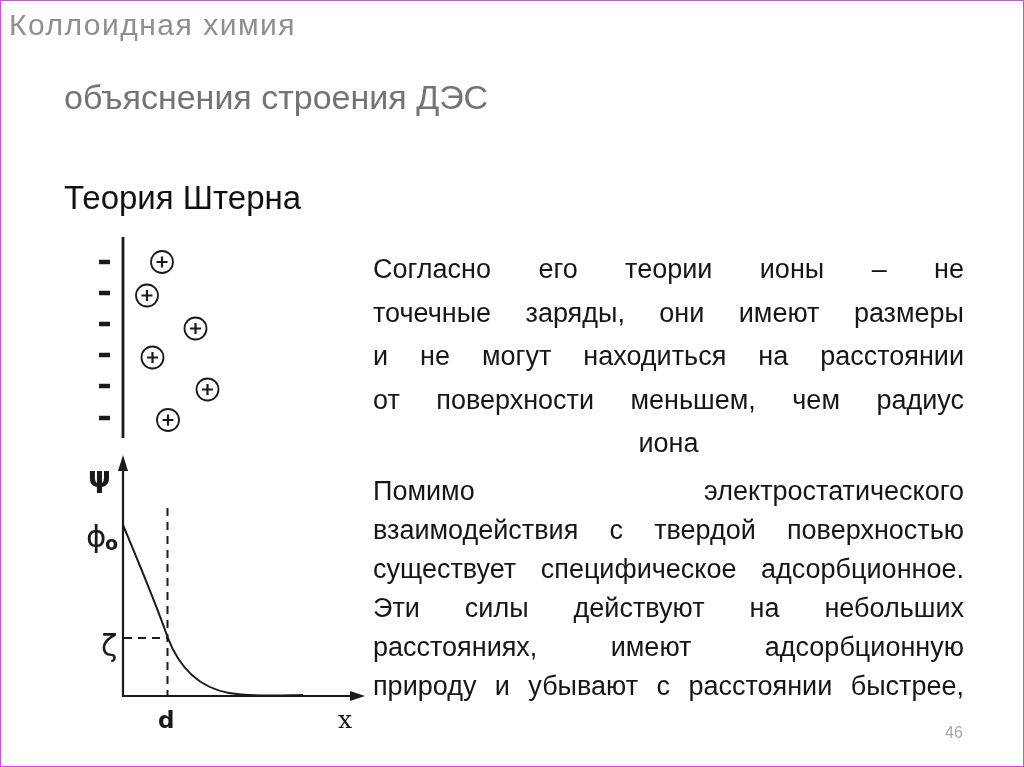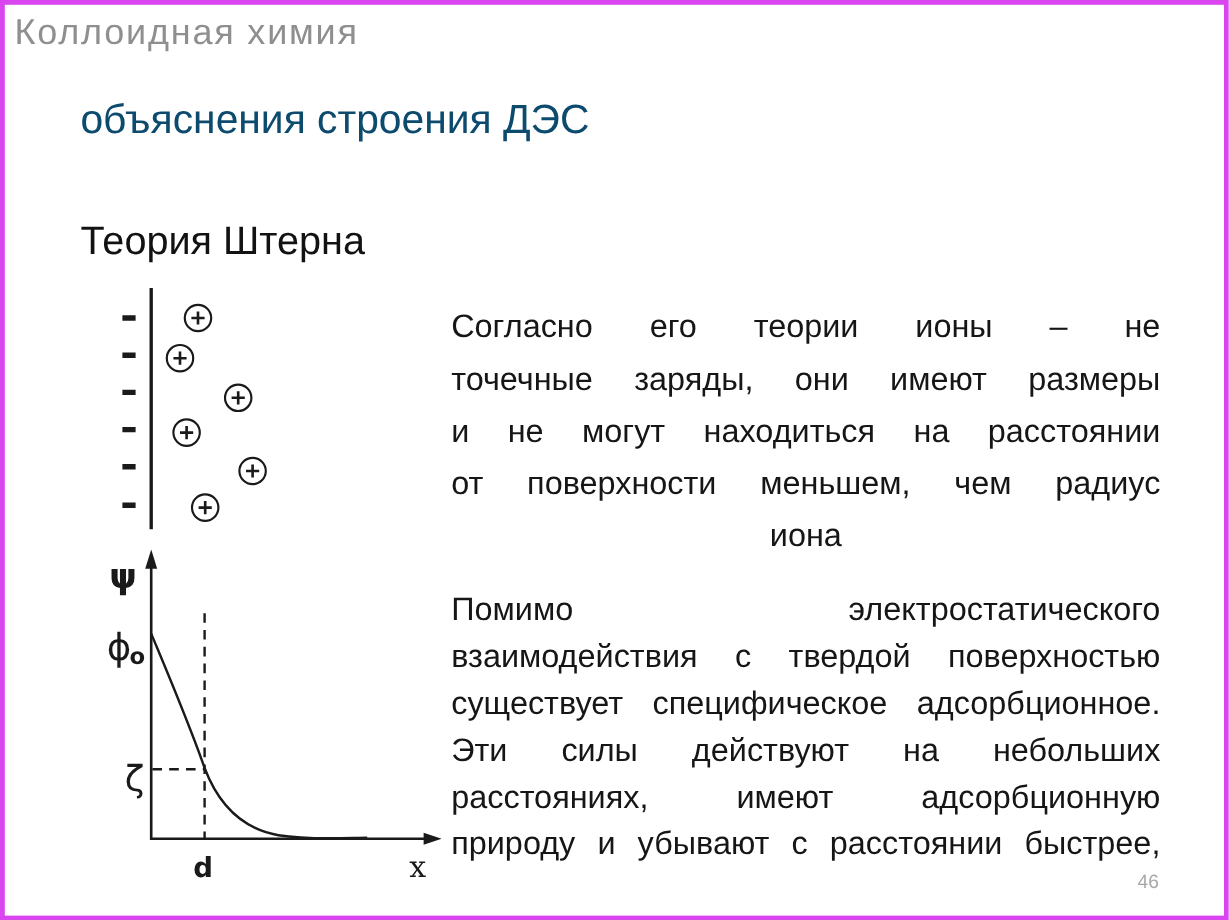--- a/index.html
+++ b/index.html
@@ -2,58 +2,58 @@
 <html><head>
 <meta charset="utf-8">
 <style>
   html, body { margin: 0; padding: 0; background: #fff; }
   .slide {
     position: relative;
     width: 1024px;
     height: 767px;
     background: #ffffff;
     box-sizing: border-box;
-    border: 4px solid #d946ef;
+    border: 1px solid #d946ef;
     overflow: hidden;
     font-family: "Liberation Sans", sans-serif;
     color: #141414;
   }
   .header {
     position: absolute;
     left: 8px; top: 7px;
     font-size: 30px;
     letter-spacing: 1.5px;
     color: #8f8f8f;
   }
   .title {
     position: absolute;
     left: 63px; top: 77px;
     font-size: 34px;
-    color: #0c4a6e;
+    color: #737373;
   }
   .subtitle {
     position: absolute;
     left: 63px; top: 178px;
     font-size: 33px;
     color: #121212;
   }
   .figure {
     position: absolute;
     left: 75px; top: 225px;
     width: 300px; height: 520px;
   }
   .body-text {
     position: absolute;
     left: 372px; top: 247px;
     width: 591px;
     font-size: 27px;
     color: #161616;
   }
   .para.p1 .line { line-height: 43.5px; }
-  .para.p2 { margin-top: 20px; }
+  .para.p2 { margin-top: 6px; }
   .para.p2 .line { line-height: 39px; }
   .line.just {
     text-align: justify;
     text-align-last: justify;
   }
   .line.last { text-align: center; }
   .page-number {
     position: absolute;
     left: 944px; top: 723px;
     font-size: 16px;

